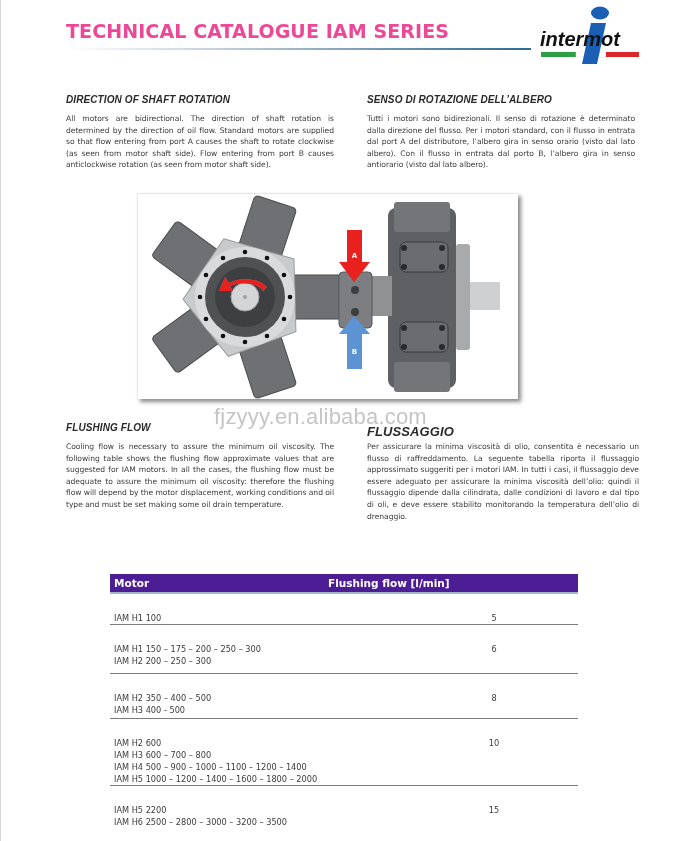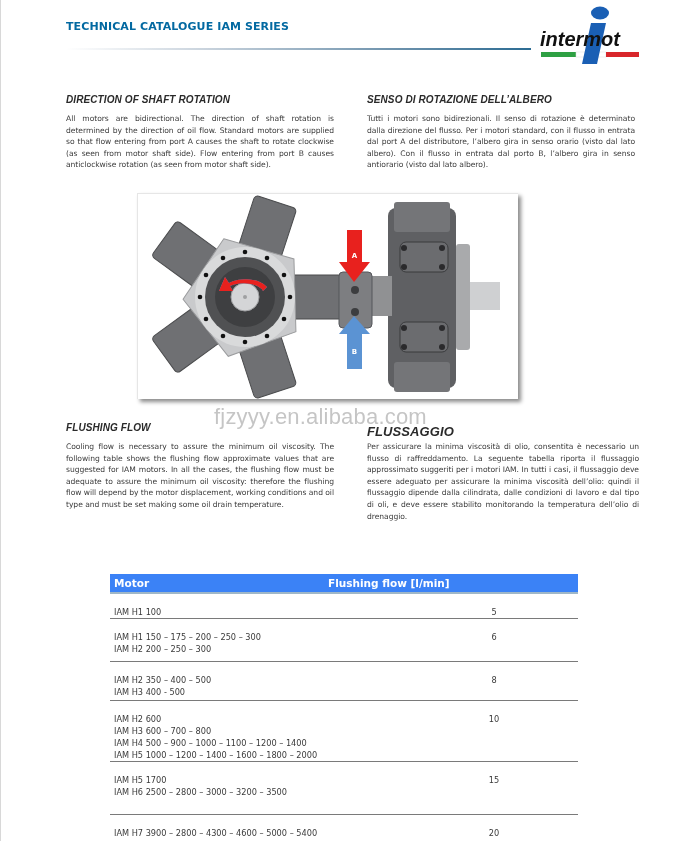--- a/index.html
+++ b/index.html
@@ -3,21 +3,21 @@
 <meta charset="utf-8">
 <style>
   html, body { margin: 0; padding: 0; }
   body {
     width: 675px; height: 841px; background: #ffffff; position: relative; overflow: hidden;
     font-family: "DejaVu Sans", sans-serif; color: #3a3a3a;
   }
   .page-border { position: absolute; left: 0; top: 0; width: 1px; height: 841px; background: #d8d8d8; }
   .header-title {
     position: absolute; left: 66px; top: 20px; font-family: "DejaVu Sans", sans-serif;
-    font-weight: bold; font-size: 11px; color: #0369a1; letter-spacing: 0.1px;
+    font-weight: bold; font-size: 19px; color: #ec4899; letter-spacing: 0.1px;
   }
   .header-rule {
     position: absolute; left: 66px; top: 48px; width: 465px; height: 2px;
     background: linear-gradient(to right, #ffffff 0%, #c9d3dd 30%, #6f93ad 70%, #2c6c93 100%);
   }
   .logo { position: absolute; left: 538px; top: 6px; width: 105px; height: 58px; }
   .section-title {
     position: absolute; font-family: "Liberation Sans", sans-serif; font-weight: bold; font-style: italic;
     font-size: 10px; color: #2a2a2a; letter-spacing: 0.1px;
   }
@@ -32,26 +32,26 @@
   }
   .watermark {
     position: absolute; left: 214px; top: 404px; font-family: "Liberation Sans", sans-serif;
     font-size: 22px; color: rgba(150,150,150,0.55); letter-spacing: 0.2px; text-align: right;
   }
   table.flush {
     position: absolute; left: 110px; top: 574px; width: 468px; border-collapse: collapse;
     font-family: "DejaVu Sans", sans-serif;
   }
   table.flush th {
-    background: #3b82f6; color: #ffffff; font-size: 10.5px; font-weight: bold; height: 18px;
+    background: #4c1d95; color: #ffffff; font-size: 10.5px; font-weight: bold; height: 18px;
     padding: 0 4px; text-align: left; border-bottom: 2px solid #9fb7c8;
   }
   table.flush th.flow-h { padding-right: 4px; }
   table.flush td {
-    font-size: 8.2px; color: #3a3a3a; vertical-align: top; padding: 12px 4px 0 4px; line-height: 12px;
+    font-size: 8.2px; color: #3a3a3a; vertical-align: top; padding: 18px 4px 0 4px; line-height: 12px;
     border-bottom: 1.5px solid #7a7a7a;
   }
   table.flush td.flow { text-align: center; width: 160px; padding-left: 90px; }
   .mline { display: block; white-space: nowrap; }
 </style>
 </head>
 <body>
 
 <div class="page-border"></div>
 
@@ -186,21 +186,21 @@
       <td>
         <span class="mline">IAM H2 600</span>
         <span class="mline">IAM H3 600 – 700 – 800</span>
         <span class="mline">IAM H4 500 – 900 – 1000 – 1100 – 1200 – 1400</span>
         <span class="mline">IAM H5 1000 – 1200 – 1400 – 1600 – 1800 – 2000</span>
       </td>
       <td class="flow">10</td>
     </tr>
     <tr>
       <td style="padding-bottom:4px;">
-        <span class="mline">IAM H5 1700</span>
+        <span class="mline">IAM H5 2200</span>
         <span class="mline">IAM H6 2500 – 2800 – 3000 – 3200 – 3500</span>
         <span class="mline" style="height:12px;"></span>
       </td>
       <td class="flow">15</td>
     </tr>
     <tr>
       <td style="padding-bottom:2px;">
         <span class="mline">IAM H7 3900 – 2800 – 4300 – 4600 – 5000 – 5400</span>
       </td>
       <td class="flow">20</td>

